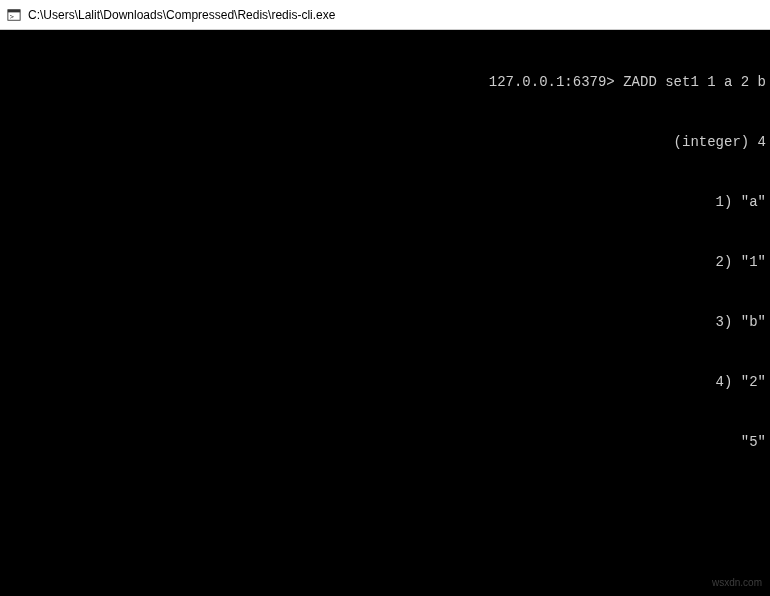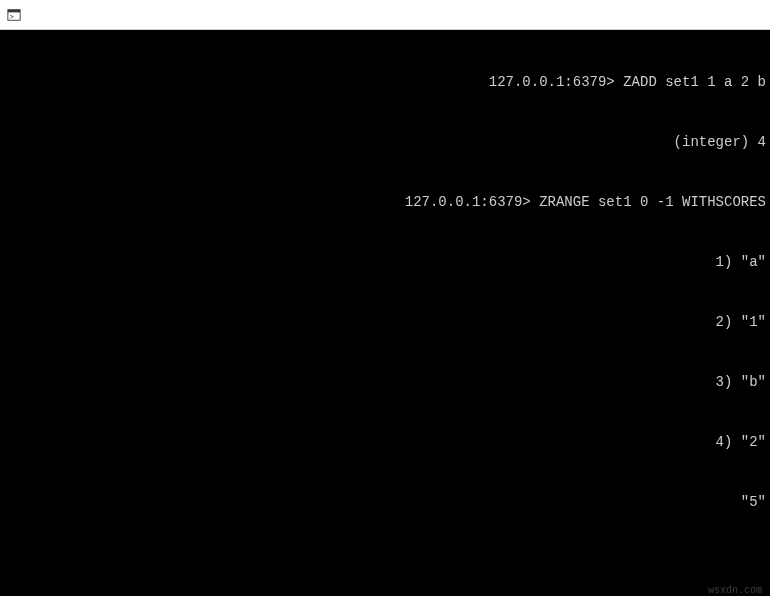--- a/index.html
+++ b/index.html
@@ -47,44 +47,44 @@
       padding: 2px 4px;
       white-space: pre;
       font-family: Consolas, 'Courier New', monospace;
     }
     .terminal-line {
       display: block;
       text-align: right;
     }
     .watermark {
       position: absolute;
-      bottom: 0;
+      bottom: 8px;
       right: 8px;
-      font-family: Liberation Mono, monospace;
+      font-family: Liberation Sans, sans-serif;
       font-size: 10px;
       color: rgba(150,150,150,0.4);
     }
   </style>
 </head>
 <body>
 
 <div class="title-bar">
   <span class="app-icon">
     <svg viewBox="0 0 16 16">
       <rect x="1" y="2" width="14" height="12" fill="none" stroke="#333" stroke-width="1"></rect>
       <rect x="1" y="2" width="14" height="3" fill="#333"></rect>
       <text x="3" y="12" font-size="8" fill="#333" font-family="monospace">&gt;</text>
     </svg>
   </span>
+  <span class="title-text">C:\Users\Lalit\Downloads\Compressed\Redis\redis-cli.exe</span>
 </div>
 
 <div class="terminal">
   <span class="terminal-line">127.0.0.1:6379&gt; ZADD set1 1 a 2 b</span>
   <span class="terminal-line">(integer) 4</span>
-  <span class="terminal-line">127.0.0.1:6379&gt; ZRANGE set1 0 -1 WITHSCORES</span>
   <span class="terminal-line">1) "a"</span>
   <span class="terminal-line">2) "1"</span>
   <span class="terminal-line">3) "b"</span>
   <span class="terminal-line">4) "2"</span>
   <span class="terminal-line">"5"</span>
   
   
   
   
   

